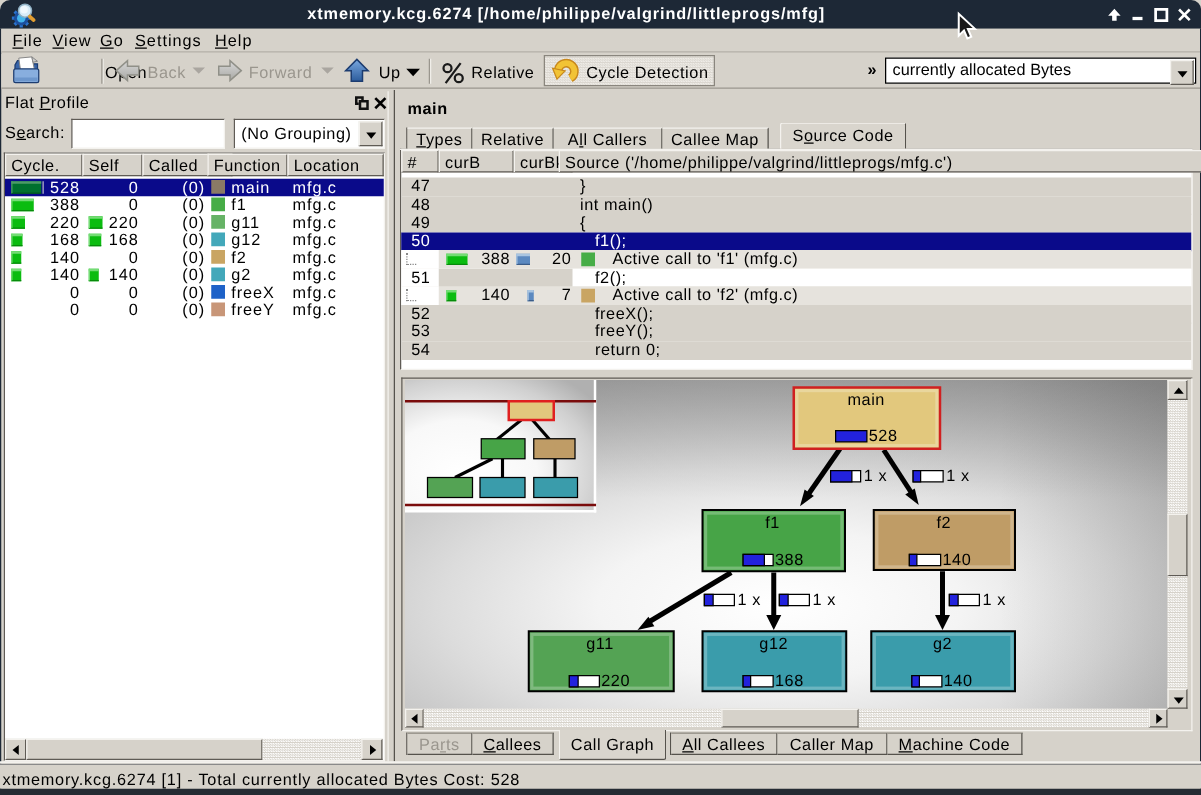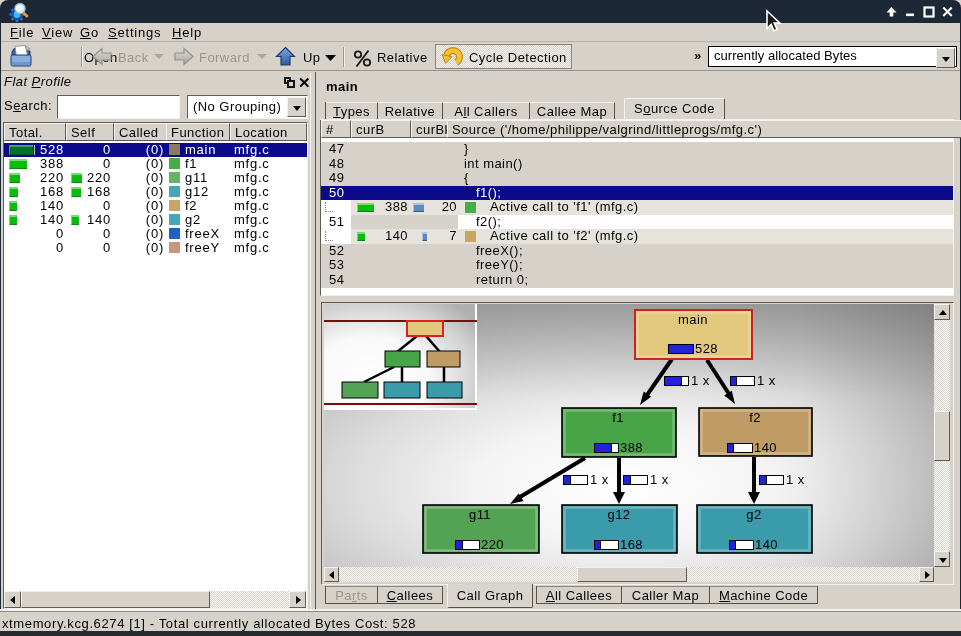--- a/index.html
+++ b/index.html
@@ -20,21 +20,21 @@
 #toolbar { position:absolute; left:1px; top:43px; width:959px; height:28px; background:#d6d2ca; border-bottom:1px solid #9a968e; }
 .tsep { position:absolute; top:4px; width:2px; height:20px; border-left:1px solid #9a968e; border-right:1px solid #f0eee9; }
 .tlabel { position:absolute; top:7px; }
 .gray { color:#9a968e; }
 
 
 .sunken { border-top:1px solid #5f5b55; border-left:1px solid #5f5b55; border-bottom:1px solid #f4f2ee; border-right:1px solid #f4f2ee;padding-left:18px; }
 .raised { border-top:1px solid #f4f2ee; border-left:1px solid #f4f2ee; border-bottom:1px solid #5f5b55; border-right:1px solid #5f5b55; }
 
 
-#ltitle { position:absolute; left:4px; top:74px;font-style:italic; }
+#ltitle { position:absolute; left:4px; top:74px; }
 #searchlbl { position:absolute; left:4px; top:98px; }
 #searchbox { position:absolute; left:57px; top:95px; width:123px; height:24px; background:#fff; }
 #grouping { position:absolute; left:187px; top:95px; width:121px; height:24px; background:#fff; }
 #grouping .gtext { position:absolute; left:5px; top:3px; }
 .dropbtn { position:absolute; right:1px; top:1px; width:19px; height:20px; background:#d6d2ca; }
 .darr { position:absolute; left:5px; top:8px; width:0; height:0; border-left:4px solid transparent; border-right:4px solid transparent; border-top:5px solid #000; }
 
 
 #ltable { position:absolute; left:3px; top:122px; width:305px; height:487px; background:#fff; border:1px solid #5f5b55; border-bottom-color:#f4f2ee; border-right-color:#f4f2ee; }
 .hcell { position:absolute; top:0; height:18px; background:#d6d2ca; border-top:1px solid #f4f2ee; border-left:1px solid #f4f2ee; border-bottom:1px solid #5f5b55; border-right:1px solid #5f5b55; padding:1px 0 0 4px; }
@@ -69,20 +69,21 @@
 #statusbar { position:absolute; left:0px; top:611px; width:961px; height:20px; background:#d6d2ca; border-top:1px solid #8a8a8a; }
 #statusbar div { position:absolute; left:2px; top:4px; letter-spacing:0.62px; }
 #botedge { position:absolute; left:0; top:631px; width:961px; height:5px; background:#252b33; }
 #whiteline { position:absolute; left:0; top:609px; width:961px; height:2px; background:#f4f2ee; }
 .edgeL { position:absolute; left:0; top:23px; width:1px; height:613px; background:#1d2836; }
 .edgeR { position:absolute; right:0; top:23px; width:1px; height:613px; background:#1d2836; }
 </style>
 </head>
 <body>
 <div id="titlebar">
+  <div id="titletext">xtmemory.kcg.6274 [/home/philippe/valgrind/littleprogs/mfg]</div>
   <svg width="26" height="23" style="position:absolute;left:7px;top:1px;" xmlns="http://www.w3.org/2000/svg">
     <g>
       <g stroke="#2a72cc" stroke-width="2.6">
         <line x1="10" y1="6" x2="10" y2="21"></line>
         <line x1="2.5" y1="13.5" x2="17.5" y2="13.5"></line>
         <line x1="4.7" y1="8.2" x2="15.3" y2="18.8"></line>
         <line x1="15.3" y1="8.2" x2="4.7" y2="18.8"></line>
       </g>
       <circle cx="10" cy="13.5" r="5.8" fill="#1c4f9e"></circle>
       <circle cx="10" cy="13.5" r="3.4" fill="#44b4ec"></circle>
@@ -174,21 +175,21 @@
 <div id="ltitle">Flat <u>P</u>rofile</div>
 <div id="searchlbl">S<u>e</u>arch:</div>
 <div id="searchbox" class="sunken"></div>
 <div id="grouping" class="sunken">
     <div class="gtext">(No Grouping)</div>
     <div class="dropbtn raised">
       <div class="darr"></div>
     </div>
   </div>
 <div id="ltable">
-  <div class="hcell" style="left:0px; width:62px;">Total.</div>
+  <div class="hcell" style="left:0px; width:62px;">Cycle.</div>
   <div class="hcell" style="left:62px; width:48px;">Self</div>
   <div class="hcell" style="left:110px; width:72px;">Called</div>
   <div class="hcell" style="left:162px; width:64px;">Function</div>
   <div class="hcell" style="left:226px; width:77px;">Location</div>
   <div id="lrows">
       <div class="lrow sel" style="top:20px;">
         <div class="bar3d" style="left:5px; top:2px; width:24px; height:10px; background:#00702e; border-top:2px solid #4d9a68; border-left:1px solid #4d9a68; border-bottom:1px solid #00561e;"></div>
         <div class="bar3d" style="left:30px; top:2px; width:1px; height:10px; background:#b8b8c8;"></div>
         <div class="cell num" style="left:20px; width:40px;">528</div>
         <div class="cell num" style="left:67px; width:40px;">0</div>

